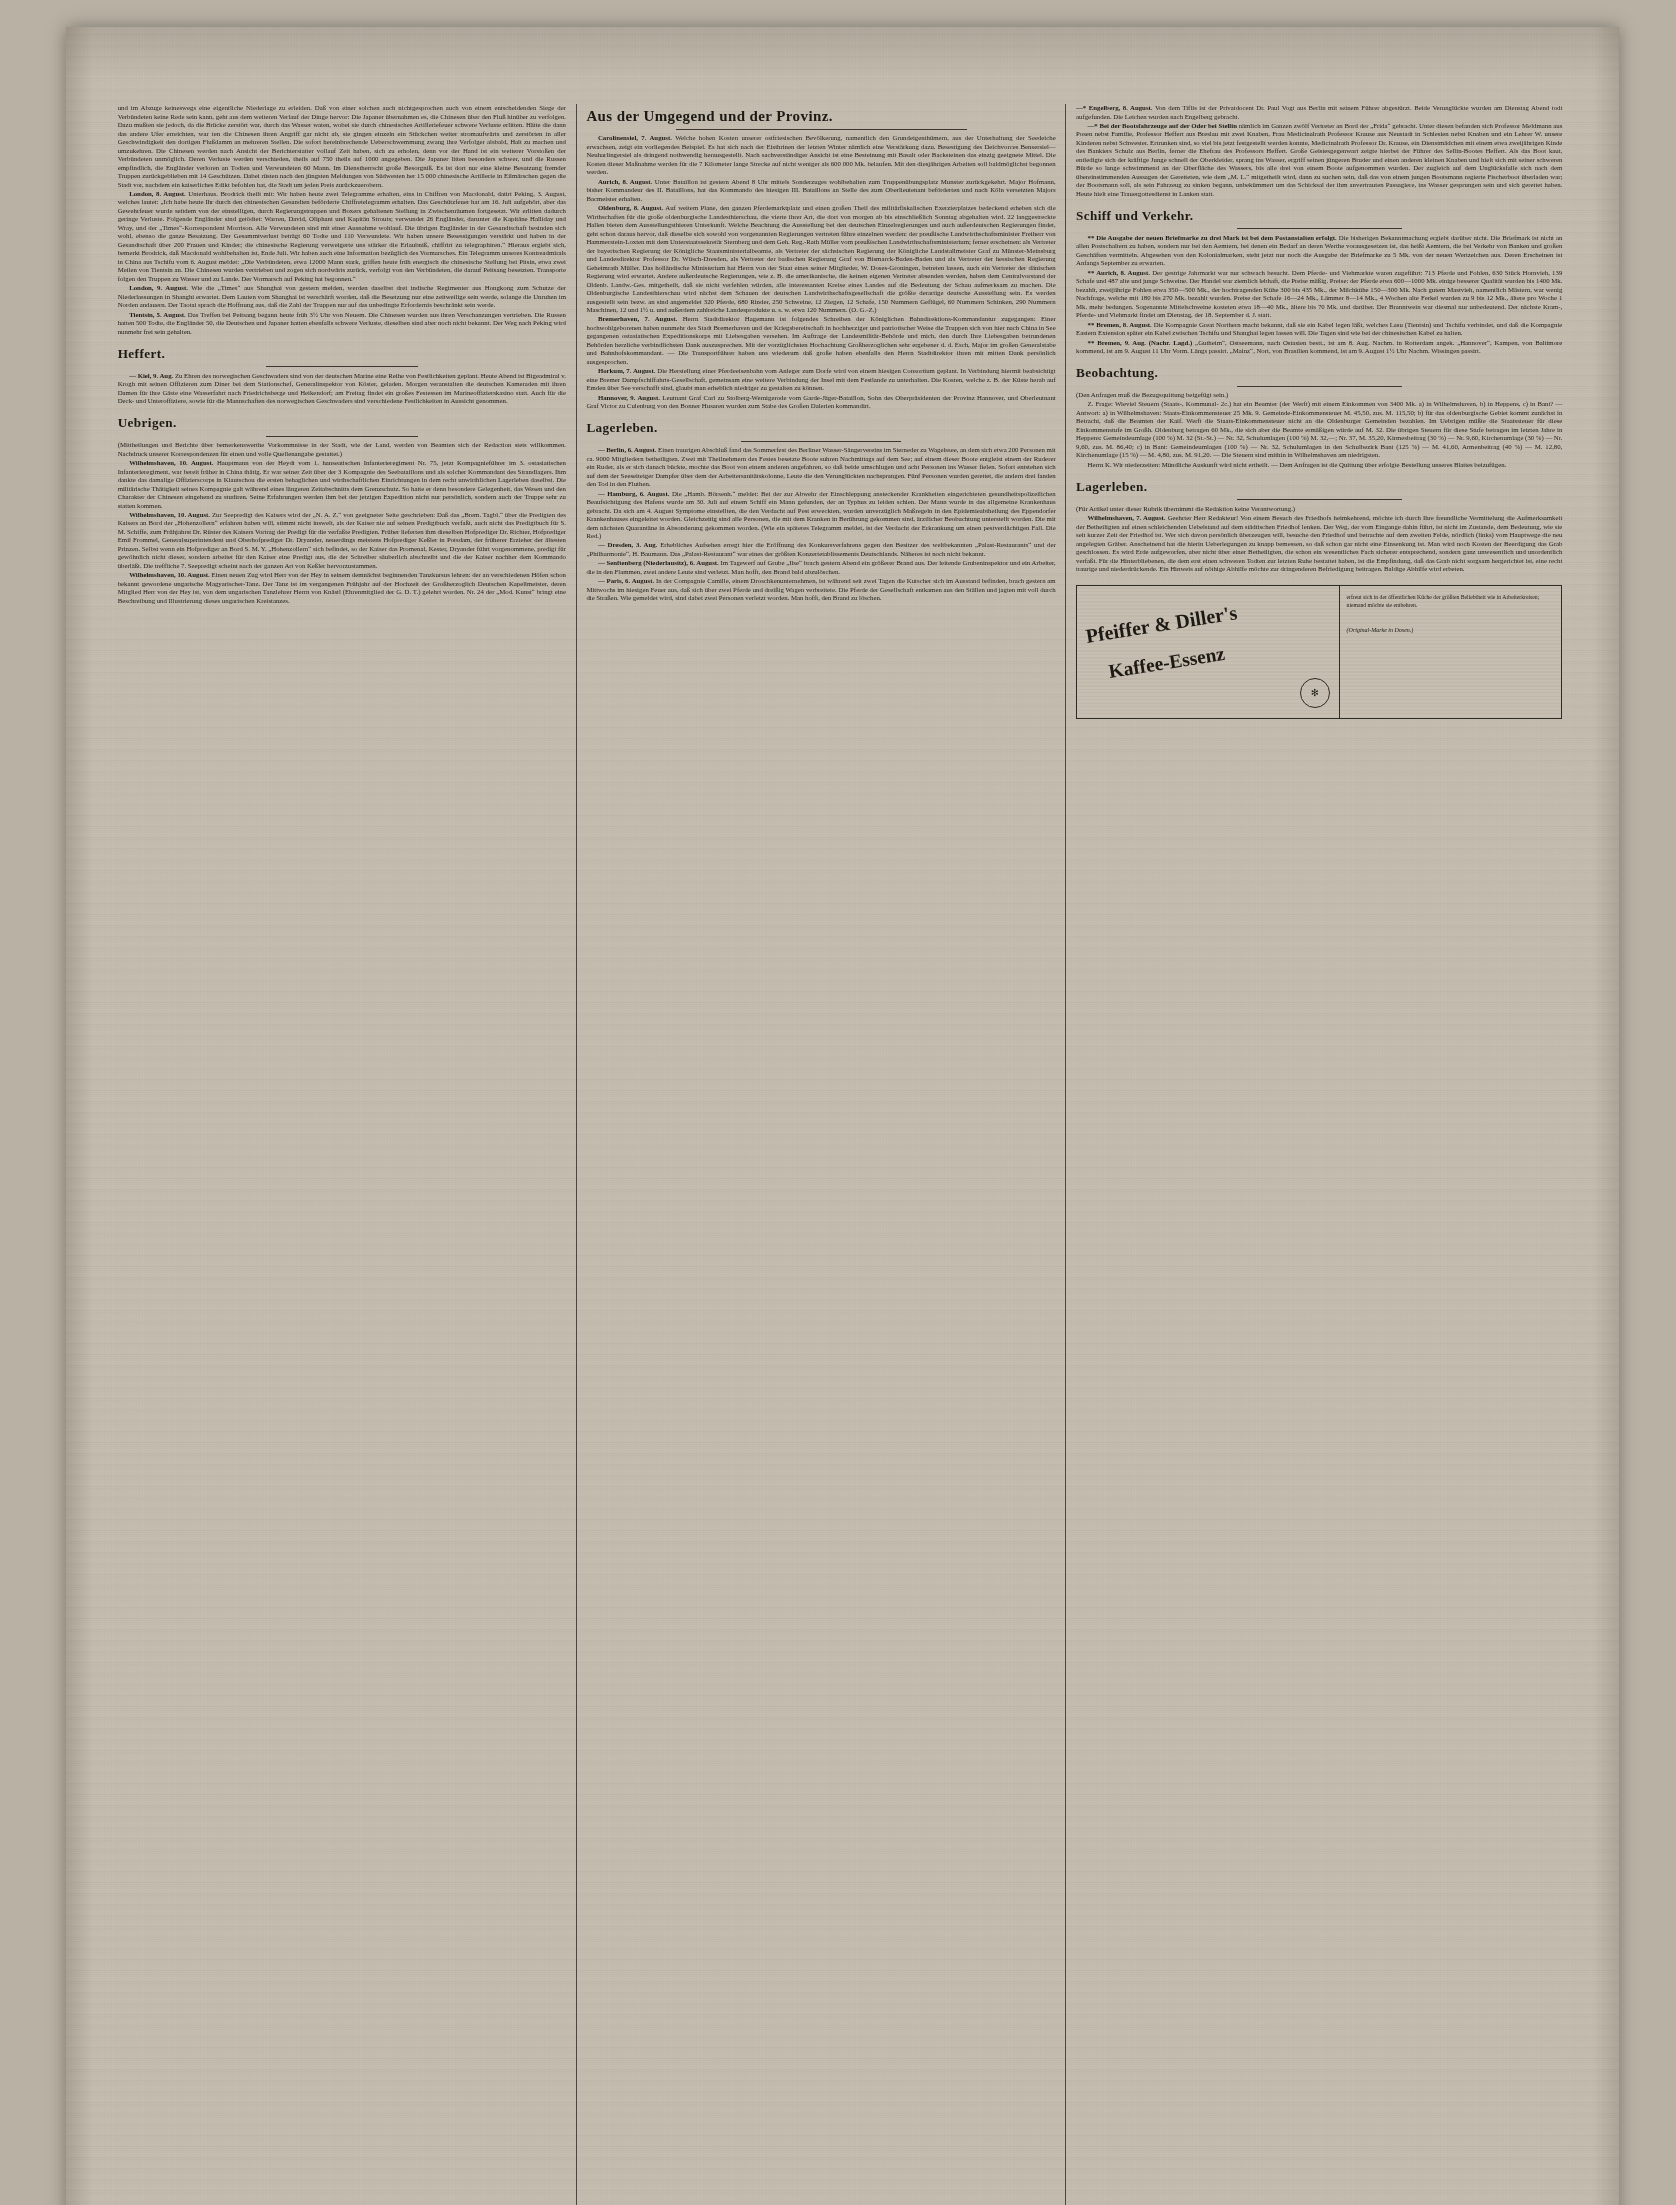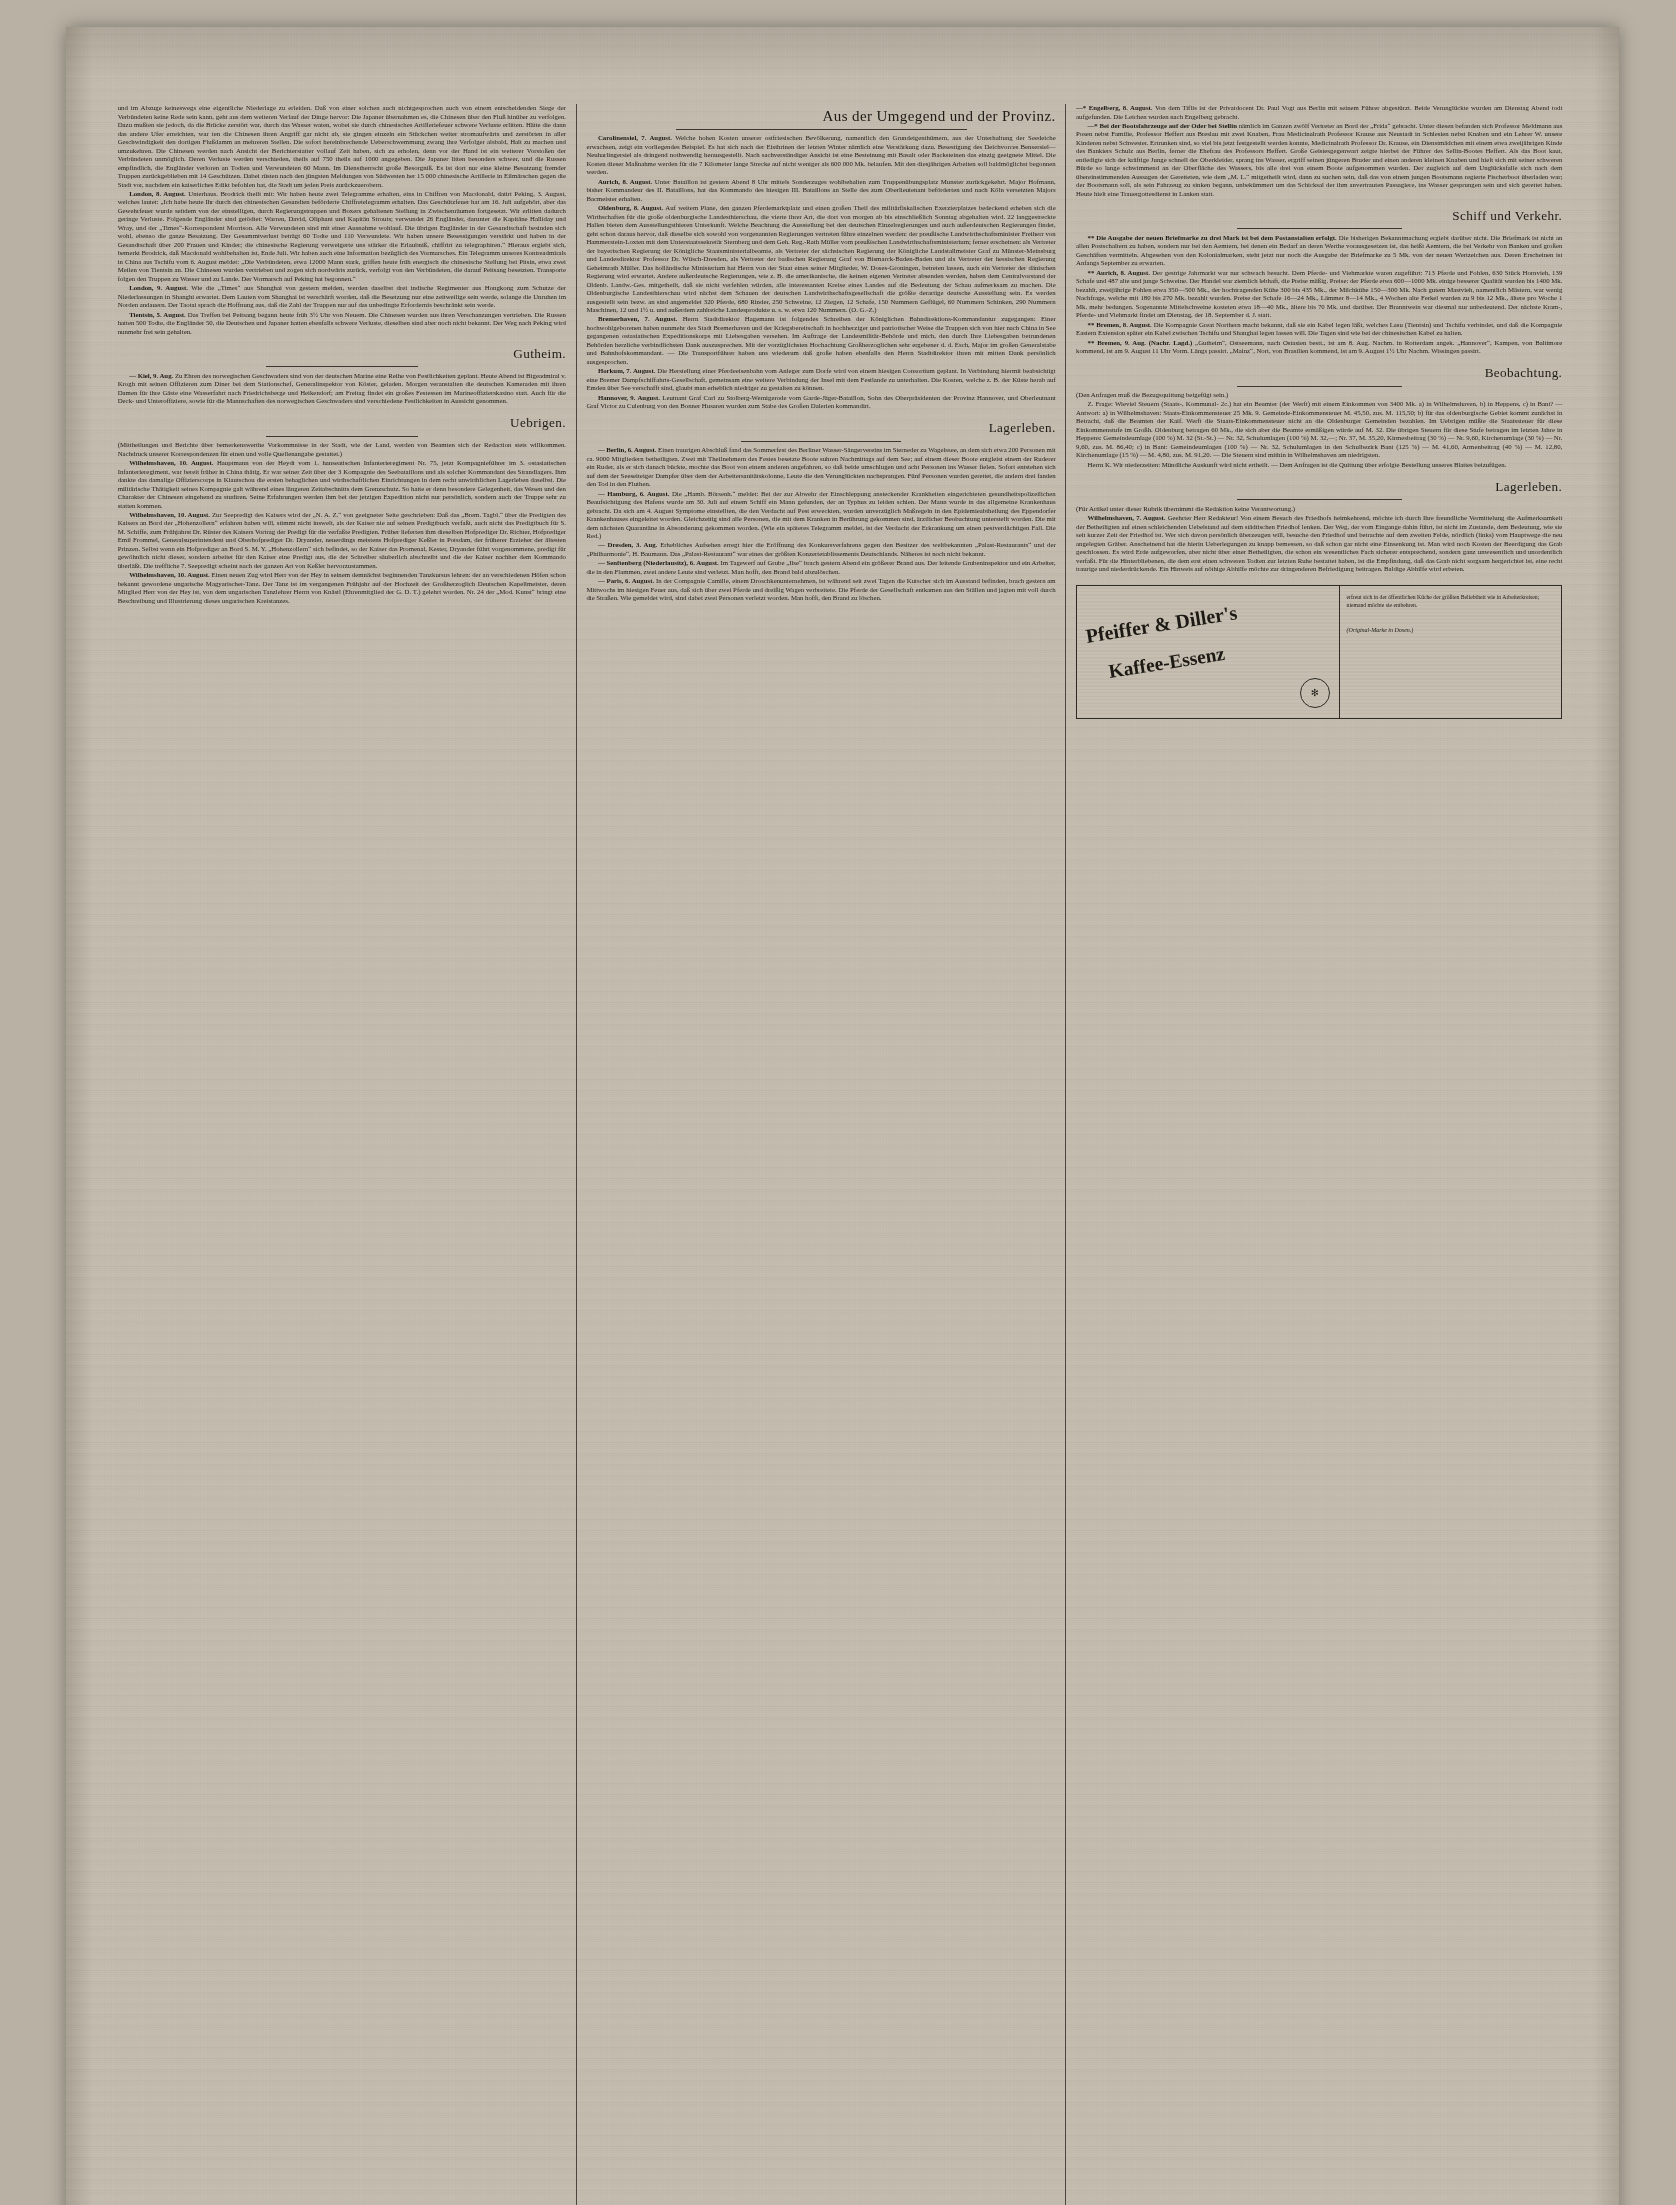--- a/index.html
+++ b/index.html
@@ -49,22 +49,22 @@
     padding:0 9.7px;
     box-sizing:border-box;
     position:relative;
   }
   .col + .col{ border-left:0.9px solid #4a463e; }
   .col.c1{width:468px;}
   .col.c2{width:490px;}
   .col.c3{width:507px;}
 
   .hdr{
-    text-align:right;
-    font-weight:normal;
+    text-align:left;
+    font-weight:bold;
     font-size:13.2px;
     letter-spacing:0.4px;
     margin:3.5px 0 4.4px 0;
     font-family:"Liberation Serif", serif;
   }
   .hdr.big{font-size:15px;}
   .rule{
     height:0;
     border-top:0.9px solid #3b372f;
     width:62%;
@@ -155,21 +155,21 @@
     <div class="col c1">
       <p class="t noind">und im Abzuge keineswegs eine eigentliche Niederlage zu erleiden. Daß von einer solchen auch nichtgesprochen auch von einem entscheidenden Siege der Verbündeten keine Rede sein kann, geht aus dem weiteren Verlauf der Dinge hervor: Die Japaner übernahmen es, die Chinesen über den Fluß hinüber zu verfolgen. Dazu mußten sie jedoch, da die Brücke zerstört war, durch das Wasser waten, wobei sie durch chinesisches Artilleriefeuer schwere Verluste erlitten. Hätte die dann das andere Ufer erreichten, war ten die Chinesen ihren Angriff gar nicht ab, sie gingen einzeln ein Stückchen weiter stromaufwärts und zerstörten in aller Geschwindigkeit den dortigen Flußdamm an mehreren Stellen. Die sofort hereinbrechende Ueberschwemmung zwang ihre Verfolger alsbald, Halt zu machen und umzukehren. Die Chinesen werden nach Ansicht der Berichterstatter vollauf Zeit haben, sich zu erholen, denn vor der Hand ist ein weiterer Vorstoßen der Verbündeten unmöglich. Deren Verluste werden verschieden, theils auf 750 theils auf 1000 angegeben. Die Japaner litten besonders schwer, und die Russen empfindlich, die Engländer verloren an Todten und Verwundeten 60 Mann. Im Dienstherrscht große Besorgniß. Es ist dort nur eine kleine Besatzung fremder Truppen zurückgeblieben mit 14 Geschützen. Dabei rüsten nach den jüngsten Meldungen von Südwesten her 15 000 chinesische Artillerie in Eilmärschen gegen die Stadt vor, nachdem ein kaiserliches Edikt befohlen hat, die Stadt um jeden Preis zurückzuerobern.</p>
 
       <p class="t"><span class="lead">London, 8. August.</span> <span>Unterhaus. Brodrick theilt mit: Wir haben heute zwei Telegramme erhalten, eins in Chiffren von Macdonald, datirt Peking, 3. August, welches lautet: „Ich habe heute Ihr durch den chinesischen Gesandten beförderte Chiffretelegramm erhalten. Das Geschützfeuer hat am 16. Juli aufgehört, aber das Gewehrfeuer wurde seitdem von der einstelligen, durch Regierungstruppen und Boxers gehaltenen Stellung in Zwischenräumen fortgesetzt. Wir erlitten dadurch geringe Verluste. Folgende Engländer sind getödtet: Warren, David, Oliphant und Kapitän Strouts; verwundet 26 Engländer, darunter die Kapitäne Halliday und Wray, und der „Times“-Korrespondent Morrison. Alle Verwundeten sind mit einer Ausnahme wohlauf. Die übrigen Engländer in der Gesandtschaft besinden sich wohl, ebenso die ganze Besatzung. Der Gesammtverlust beträgt 60 Todte und 110 Verwundete. Wir haben unsere Besessigungen verstärkt und haben in der Gesandtschaft über 200 Frauen und Kinder; die chinesische Regierung verweigerte uns stärker die Erlaubniß, chiffrirt zu telegraphiren.“ Hieraus ergiebt sich, bemerkt Brodrick, daß Macdonald wohlbehalten ist, Ende Juli. Wir haben auch eine Information bezüglich des Vormarsches. Ein Telegramm unseres Kontreadmirals in China aus Tschifu vom 6. August meldet: „Die Verbündeten, etwa 12000 Mann stark, griffen heute früh energisch die chinesische Stellung bei Pitsin, etwa zwei Meilen von Tientsin an. Die Chinesen wurden vertrieben und zogen sich nordwärts zurück, verfolgt von den Verbündeten, die darauf Peitsang besetzten. Transporte folgen den Truppen zu Wasser und zu Lande. Der Vormarsch auf Peking hat begonnen.“</span></p>
 
       <p class="t"><span class="lead">London, 9. August.</span> <span>Wie die „Times“ aus Shanghai von gestern melden, werden daselbst drei indische Regimenter aus Hongkong zum Schutze der Niederlassungen in Shanghi erwartet. Dem Lauten vom Shanghai ist verschärft worden, daß die Besetzung nur eine zeitweilige sein werde, solange die Unruhen im Norden andauern. Der Taotai sprach die Hoffnung aus, daß die Zahl der Truppen nur auf das unbedingte Erfordernis beschränkt sein werde.</span></p>
 
       <p class="t"><span class="lead">Tientsin, 5. August.</span> <span>Das Treffen bei Peitsang begann heute früh 3½ Uhr von Neuem. Die Chinesen wurden aus ihren Verschanzungen vertrieben. Die Russen hatten 500 Todte, die Engländer 50, die Deutschen und Japaner hatten ebenfalls schwere Verluste, dieselben sind aber noch nicht bekannt. Der Weg nach Peking wird nunmehr frei sein gehalten.</span></p>
 
       <div class="spacer"></div>
-      <div class="hdr">Gutheim.</div>
+      <div class="hdr">Heffert.</div>
       <div class="rule short"></div>
       <p class="t"><span class="lead">— Kiel, 9. Aug.</span> <span>Zu Ehren des norwegischen Geschwaders sind von der deutschen Marine eine Reihe von Festlichkeiten geplant. Heute Abend ist Bigeadmiral v. Krogh mit seinen Offizieren zum Diner bei dem Stationschef, Generalinspektor von Köster, geladen. Morgen veranstalten die deutschen Kameraden mit ihren Damen für ihre Gäste eine Wasserfahrt nach Friedrichsberge und Heikendorf; am Freitag findet ein großes Festessen im Marineoffizierskasino statt. Auch für die Deck- und Unteroffiziere, sowie für die Mannschaften des norwegischen Geschwaders sind verschiedene Festlichkeiten in Aussicht genommen.</span></p>
 
       <div class="spacer"></div>
       <div class="hdr">Uebrigen.</div>
       <div class="rule short"></div>
       <p class="t noind bignote">(Mittheilungen und Berichte über bemerkenswerthe Vorkommnisse in der Stadt, wie der Land, werden von Beamten sich der Redaction stets willkommen. Nachdruck unserer Korrespondenzen für einen und volle Quellenangabe gestattet.)</p>
 
       <p class="t"><span class="lead">Wilhelmshaven, 10. August.</span> <span>Hauptmann von der Heydt vom 1. hanseatischen Infanterieregiment Nr. 75, jetzt Kompagnieführer im 3. ostasiatischen Infanterieregiment, war bereit früher in China thätig. Er war seiner Zeit über der 3 Kompagnie des Seebataillons und als solcher Kommandant des Strandlagers. Ihm dankte das damalige Offizierscorps in Kiautschou die ersten behaglichen und wirthschaftlichen Einrichtungen in dem recht unwirthlichen Lagerleben daselbst. Die militärische Thätigkeit seines Kompagnie galt während eines längeren Zeitabschnitts dem Grenzschutz. So hatte er denn besondere Gelegenheit, das Wesen und den Charakter der Chinesen eingehend zu studiren. Seine Erfahrungen werden ihm bei der jetzigen Expedition nicht nur persönlich, sondern auch der Truppe sehr zu statten kommen.</span></p>
       <p class="t"><span class="lead">Wilhelmshaven, 10. August.</span> <span>Zur Seepredigt des Kaisers wird der „N. A. Z.“ von geeigneter Seite geschrieben: Daß das „Brem. Tagbl.“ über die Predigten des Kaisers an Bord der „Hohenzollern“ erfahren haben will, stimmt nicht inswelt, als der Kaiser nie auf seinen Predigtbuch verfaßt, auch nicht das Predigtbuch für S. M. Schiffe, zum Frühjahrst Dr. Rüster des Kaisers Vortrag der Predigt für die verfaßte Predigten. Früher lieferten ihm dieselben Hofprediger Dr. Richter, Hofprediger Emil Frommel, Generalsuperintendent und Oberhofprediger Dr. Dryander, neuerdings meistens Hofprediger Keßler in Potsdam, der früherer Erzieher der ältesten Prinzen. Selbst wenn ein Hofprediger an Bord S. M. Y. „Hohenzollern“ sich befindet, so der Kaiser das Promenal, Kester, Dryander führt vorgenommene, predigt für gewöhnlich nicht dieser, sondern arbeitet für den Kaiser eine Predigt aus, die der Schreiber säuberlich abschreibt und die der Kaiser nachher dem Kommando überläßt. Die treffliche 7. Seepredigt scheint nach der ganzen Art von Keßler hervorzustammen.</span></p>

